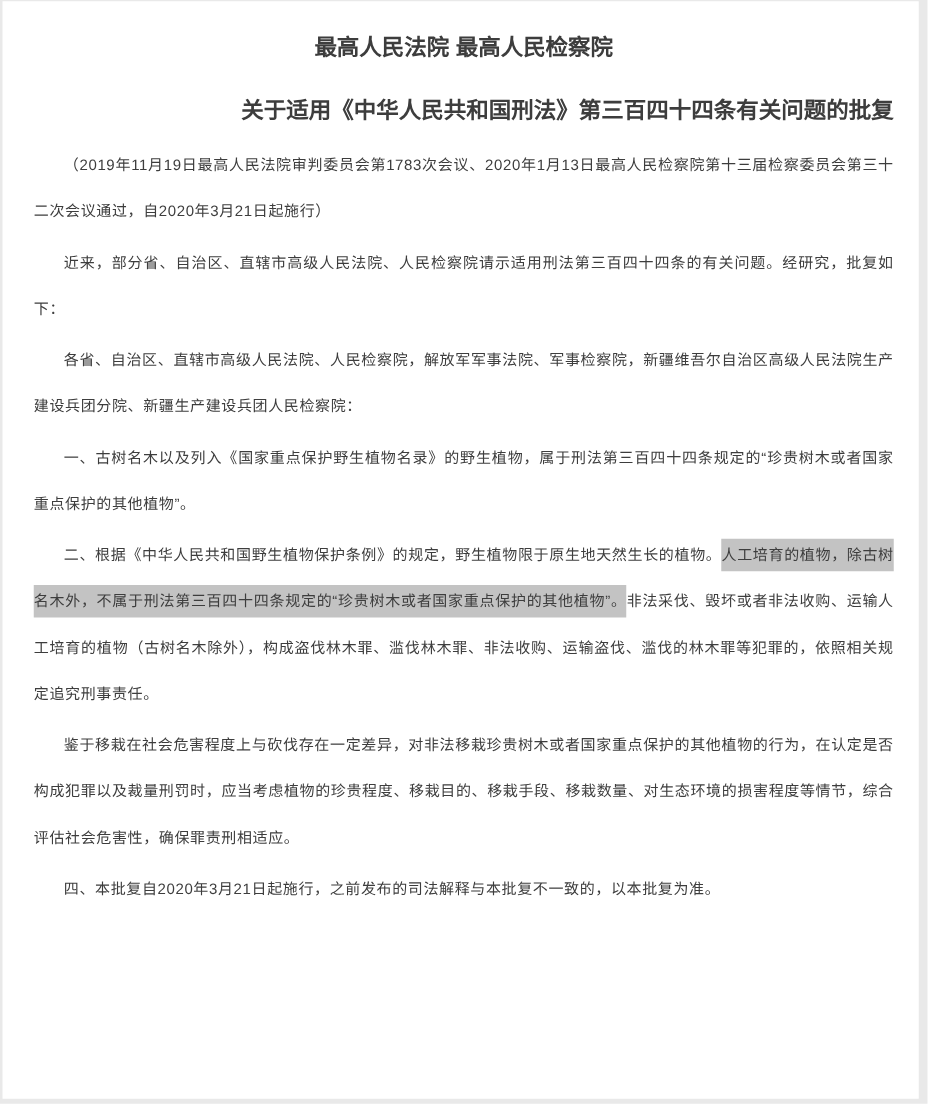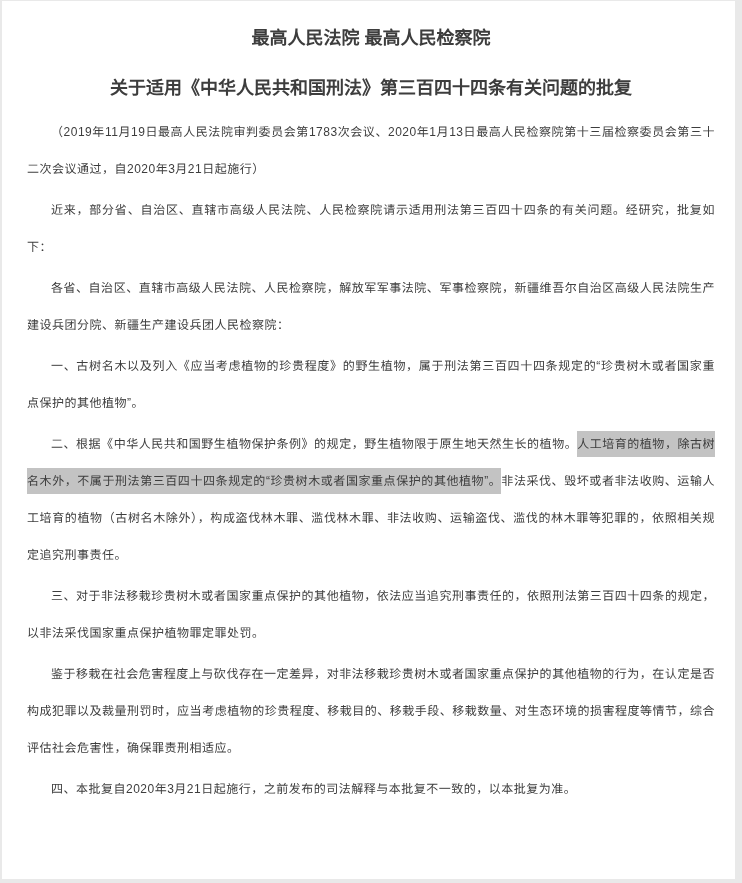--- a/index.html
+++ b/index.html
@@ -29,20 +29,21 @@
   .doc-subtitle {
     font-size: 18px;
     font-weight: bold;
     color: var(--text-color, #383838);
     text-align: center;
     line-height: 24px;
     margin: 0;
   }
   .doc-subtitle {
     margin-top: 26px;
+    text-align: right;
   }
   .doc-body {
     margin-top: 14px;
   }
   .doc-body p {
     font-size: 12px;
     color: var(--text-color, #3d3d3d);
     line-height: 37px;
     margin: 0 0 4px 0;
     text-indent: 2em;
@@ -64,24 +65,23 @@
   <h2 class="doc-subtitle">关于适用《中华人民共和国刑法》第三百四十四条有关问题的批复</h2>
 
   <div class="doc-body">
 
     <p>（2019年11月19日最高人民法院审判委员会第1783次会议、2020年1月13日最高人民检察院第十三届检察委员会第三十二次会议通过，自2020年3月21日起施行）</p>
 
     <p>近来，部分省、自治区、直辖市高级人民法院、人民检察院请示适用刑法第三百四十四条的有关问题。经研究，批复如下：</p>
 
     <p>各省、自治区、直辖市高级人民法院、人民检察院，解放军军事法院、军事检察院，新疆维吾尔自治区高级人民法院生产建设兵团分院、新疆生产建设兵团人民检察院：</p>
 
-    <p>一、古树名木以及列入《应当考虑植物的珍贵程度》的野生植物，属于刑法第三百四十四条规定的“珍贵树木或者国家重点保护的其他植物”。</p>
+    <p>一、古树名木以及列入《国家重点保护野生植物名录》的野生植物，属于刑法第三百四十四条规定的“珍贵树木或者国家重点保护的其他植物”。</p>
 
     <p><span>二、根据《中华人民共和国野生植物保护条例》的规定，野生植物限于原生地天然生长的植物。</span><span class="hl">人工培育的植物，除古树名木外，不属于刑法第三百四十四条规定的“珍贵树木或者国家重点保护的其他植物”。</span><span>非法采伐、毁坏或者非法收购、运输人工培育的植物（古树名木除外），构成盗伐林木罪、滥伐林木罪、非法收购、运输盗伐、滥伐的林木罪等犯罪的，依照相关规定追究刑事责任。</span></p>
 
-    <p>三、对于非法移栽珍贵树木或者国家重点保护的其他植物，依法应当追究刑事责任的，依照刑法第三百四十四条的规定，以非法采伐国家重点保护植物罪定罪处罚。</p>
 
     <p>鉴于移栽在社会危害程度上与砍伐存在一定差异，对非法移栽珍贵树木或者国家重点保护的其他植物的行为，在认定是否构成犯罪以及裁量刑罚时，应当考虑植物的珍贵程度、移栽目的、移栽手段、移栽数量、对生态环境的损害程度等情节，综合评估社会危害性，确保罪责刑相适应。</p>
 
     <p>四、本批复自2020年3月21日起施行，之前发布的司法解释与本批复不一致的，以本批复为准。</p>
 
   </div>
 </div>
 
 </body></html>

